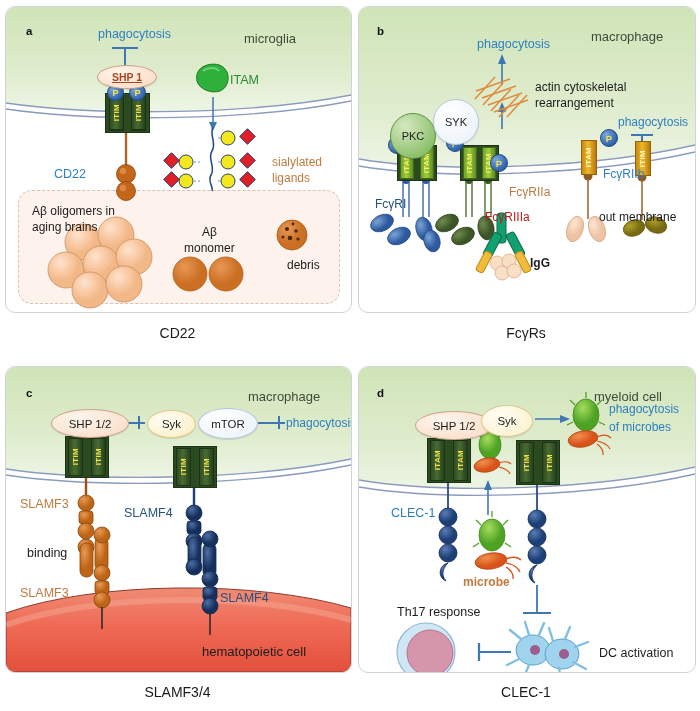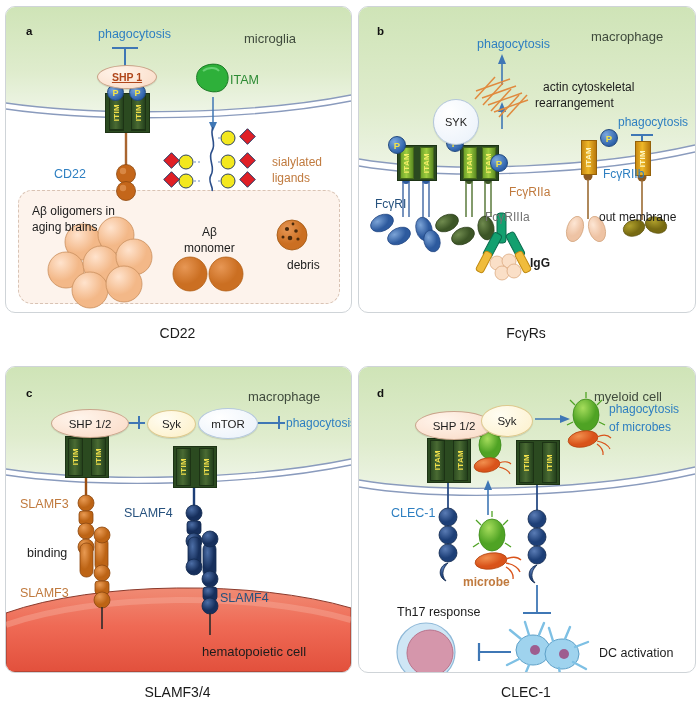--- a/index.html
+++ b/index.html
@@ -224,23 +224,26 @@
           <line x1="123" y1="91" x2="157" y2="79"></line>
         <line x1="129" y1="98" x2="163" y2="86"></line>
           <line x1="135" y1="105" x2="169" y2="93"></line>
         <line x1="116" y1="92" x2="136" y2="70"></line>
           <line x1="124" y1="98" x2="144" y2="76"></line>
         <line x1="132" y1="104" x2="152" y2="82"></line>
           <line x1="140" y1="110" x2="160" y2="88"></line>
         <line x1="148" y1="110" x2="168" y2="88"></line>
       </g>
     </svg>
-    <div class="lbl dark-lbl" style="left:184px;top:73px;font-size:12px;">actin cytoskeletal</div>
+    <div class="lbl dark-lbl" style="left:176px;top:73px;font-size:12px;">actin cytoskeletal</div>
     <div class="lbl dark-lbl" style="left:176px;top:89px;font-size:12px;">rearrangement</div>
 
+    <div class="oval" style="left:31px;top:106px;width:44px;height:44px;background:radial-gradient(circle at 33% 28%,#d5e9c0,#8bc06a 75%,#6aa74d);border:1.1px solid #5e9244;">
+        <span>PKC</span>
+      </div>
     <div class="oval" style="left:74px;top:92px;width:44px;height:44px;background:radial-gradient(circle at 33% 28%,#ffffff,#eef4fb 75%,#dbe7f4);border:1.1px solid #b3c6dc;">
         <span>SYK</span>
       </div>
 
     <div class="pho" style="left:29px;top:129px;width:16px;height:16px;font-size:9.5px;">P</div>
     <div style="position:absolute;left:38px;top:138px;width:38px;height:34px;background:#2b4a20;border:1px solid #1d3315;z-index:28;"></div>
     <div class="motif itam-green" style="left:41px;top:140px;width:12px;height:30px;z-index:31;">
         <span>ITAM</span>
       </div>
     <div class="motif itam-green" style="left:61px;top:140px;width:12px;height:30px;z-index:31;">
@@ -331,21 +334,21 @@
       <ellipse cx="216" cy="222" rx="8" ry="13" fill="url(#pch)" stroke="#d0a078" stroke-width=".7" transform="rotate(18 216 222)"></ellipse>
       <ellipse cx="238" cy="222" rx="8" ry="13" fill="url(#pch)" stroke="#d0a078" stroke-width=".7" transform="rotate(-18 238 222)"></ellipse>
 
       <circle cx="283" cy="170" r="4.5" fill="#8c5a22"></circle>
       <line x1="283" y1="173" x2="283" y2="213" stroke="#9b6b33" stroke-width="1.6"></line>
       <ellipse cx="275" cy="221" rx="11" ry="8" fill="url(#olv)" stroke="#5d5310" stroke-width=".7" transform="rotate(-18 275 221)"></ellipse>
       <ellipse cx="297" cy="218" rx="11" ry="8" fill="url(#olv)" stroke="#5d5310" stroke-width=".7" transform="rotate(18 297 218)"></ellipse>
     </svg>
 
     <div class="lbl navy-lbl" style="left:16px;top:190px;font-size:12px;">FcγRI</div>
-    <div class="lbl dark-lbl" style="left:126px;top:203px;font-size:12px;color:#737373;">FcγRIIIa</div>
+    <div class="lbl dark-lbl" style="left:126px;top:203px;font-size:12px;color:#b91c1c;">FcγRIIIa</div>
     <div class="lbl orange-lbl" style="left:150px;top:178px;font-size:12px;">FcγRIIa</div>
     <div class="lbl blue-lbl" style="left:244px;top:160px;font-size:12px;">FcγRIIb</div>
     <div class="lbl dark-lbl" style="left:240px;top:203px;font-size:12px;">out membrane</div>
     <div class="lbl dark-lbl" style="left:171px;top:249px;font-size:12px;font-weight:bold;">IgG</div>
   </div>
   <div class="caption" id="cap-b">FcγRs</div>
 
   <div class="panel" id="panel-c">
 
     <svg class="ovl-low" viewBox="0 0 345 305" preserveAspectRatio="none">

